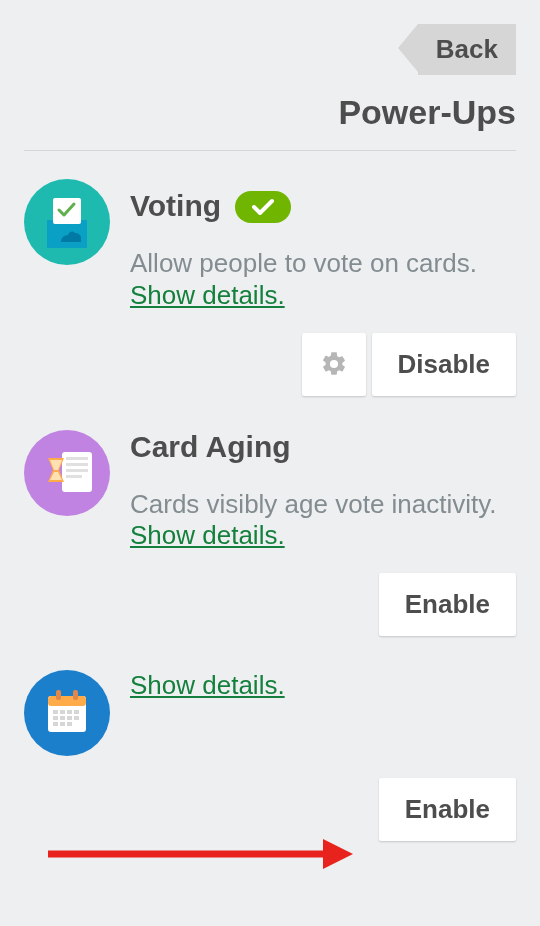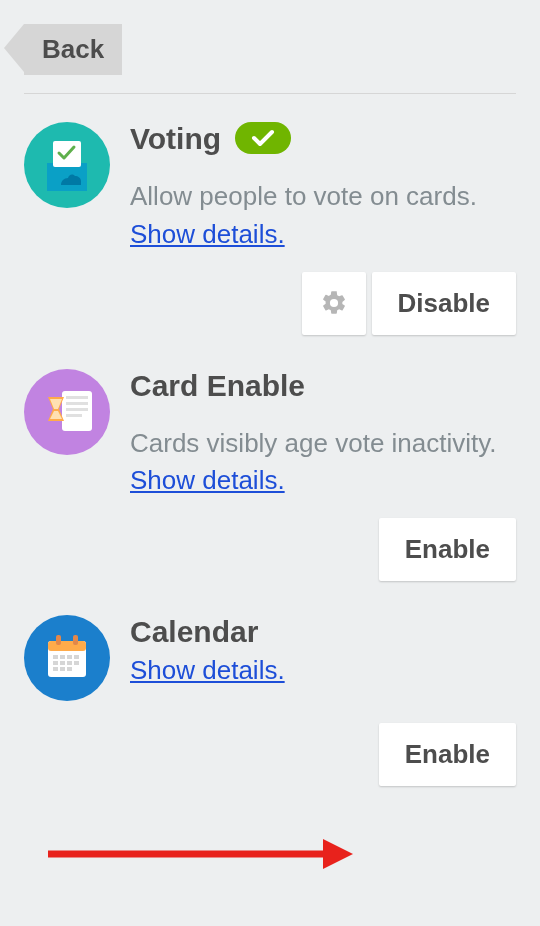--- a/index.html
+++ b/index.html
@@ -11,20 +11,21 @@
       color: #4d4d4d;
       padding: 24px;
       position: relative;
     }
     .header {
       display: flex;
       align-items: flex-end;
       gap: 18px;
       padding-bottom: 18px;
       border-bottom: 1px solid #d6d6d6;
+      flex-direction: column;
     }
     .back-btn {
       background: #d6d6d6;
       border: none;
       font-size: 26px;
       font-weight: 700;
       color: #4d4d4d;
       padding: 10px 18px;
       cursor: pointer;
       position: relative;
@@ -59,22 +60,23 @@
       display: flex;
       align-items: center;
       justify-content: center;
     }
     .bg-teal { background: #1ebaaf; }
     .bg-purple { background: #c183e1; }
     .bg-blue { background: #1b7fcc; }
     .info { flex: 1; }
     .name-row {
       display: flex;
-      align-items: flex-start;
+      align-items: flex-end;
       gap: 14px;
+      margin-top: 10px;
     }
     .name {
       font-size: 30px;
       font-weight: 700;
       color: #4d4d4d;
     }
     .enabled-badge {
       background: #70b500;
       border-radius: 20px;
       padding: 6px 16px;
@@ -83,24 +85,23 @@
       justify-content: center;
     }
     .desc {
       font-size: 26px;
       color: #838c91;
       margin-top: 24px;
       line-height: 1.25;
     }
     .details-link {
       font-size: 26px;
-      color: #1d4ed8;
+      color: #15803d;
       text-decoration: underline;
       display: inline-block;
-      margin-top: 6px;
       cursor: pointer;
     }
     .actions {
       display: flex;
       justify-content: flex-end;
       gap: 6px;
       margin-top: 22px;
       margin-bottom: 6px;
     }
     .btn {
@@ -126,20 +127,21 @@
       bottom: 52px;
       width: 305px;
       height: 40px;
     }
   </style>
 </head>
 <body>
 
 <div class="header">
   <button class="back-btn">Back</button>
+  <div class="title">Power-Ups</div>
 </div>
 
 <div class="powerup">
   <div class="icon-wrap bg-teal">
     <svg width="60" height="60" viewBox="0 0 60 60">
       <rect x="10" y="28" width="40" height="28" fill="#0aa0c6"></rect>
       <rect x="16" y="6" width="28" height="26" rx="2" fill="#ffffff"></rect>
       <polyline points="22,18 27,23 37,12" fill="none" stroke="#5fb04c" stroke-width="3" stroke-linecap="round" stroke-linejoin="round"></polyline>
       <path d="M24 50 c0-4 3-7 7-7 c1-3 4-5 7-2 c3 0 6 2 6 5 v4 z" fill="#0079a5"></path>
     </svg>
@@ -173,21 +175,21 @@
       <rect x="30" y="15" width="22" height="3" fill="#e0e0e0"></rect>
       <rect x="30" y="21" width="22" height="3" fill="#e0e0e0"></rect>
       <rect x="30" y="27" width="22" height="3" fill="#e0e0e0"></rect>
       <rect x="30" y="33" width="16" height="3" fill="#e0e0e0"></rect>
       <path d="M12 16 h16 l-5 12 l5 12 h-16 l5-12 z" fill="#ffab4a"></path>
       <path d="M14 18 h12 l-4 10 h-4 z" fill="#ffe0b2"></path>
       <path d="M14 38 h12 l-4-8 h-4 z" fill="#ffe0b2"></path>
     </svg>
   </div>
   <div class="info">
-    <div class="name">Card Enable</div>
+    <div class="name">Card Aging</div>
     <div class="desc">Cards visibly age vote inactivity.</div>
     <a class="details-link">Show details.</a>
   </div>
 </div>
 <div class="actions">
   <button class="btn">Enable</button>
 </div>
 
 <div class="powerup">
   <div class="icon-wrap bg-blue">
@@ -205,21 +207,20 @@
           <rect x="24" y="34" width="5" height="4"></rect>
           <rect x="31" y="34" width="5" height="4"></rect>
           <rect x="38" y="34" width="5" height="4"></rect>
         <rect x="17" y="40" width="5" height="4"></rect>
           <rect x="24" y="40" width="5" height="4"></rect>
           <rect x="31" y="40" width="5" height="4"></rect>
       </g>
     </svg>
   </div>
   <div class="info">
-    <div class="name">Calendar</div>
     <a class="details-link">Show details.</a>
   </div>
 </div>
 <div class="actions">
   <button class="btn">Enable</button>
 </div>
 
 <svg class="arrow-annotation" viewBox="0 0 305 40">
   <line x1="0" y1="20" x2="275" y2="20" stroke="#e8221c" stroke-width="7"></line>
   <polygon points="275,5 305,20 275,35" fill="#e8221c"></polygon>

